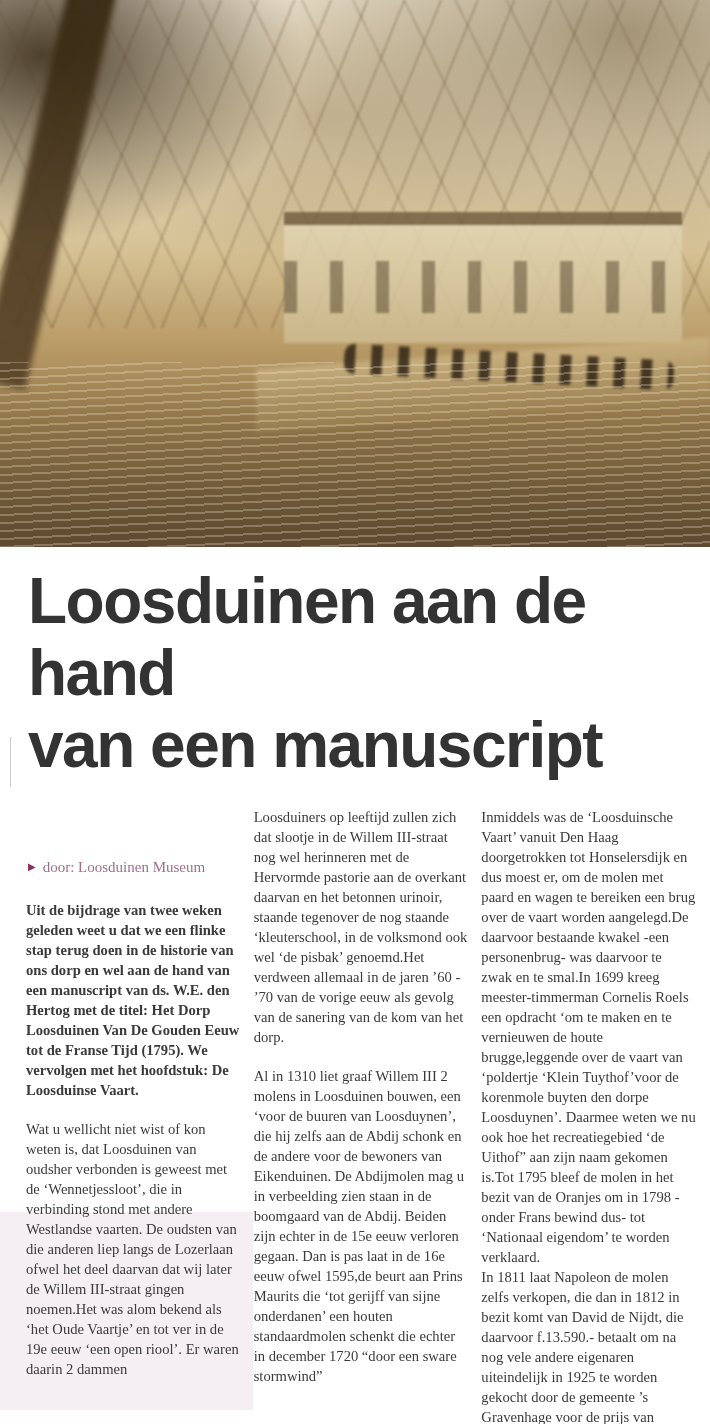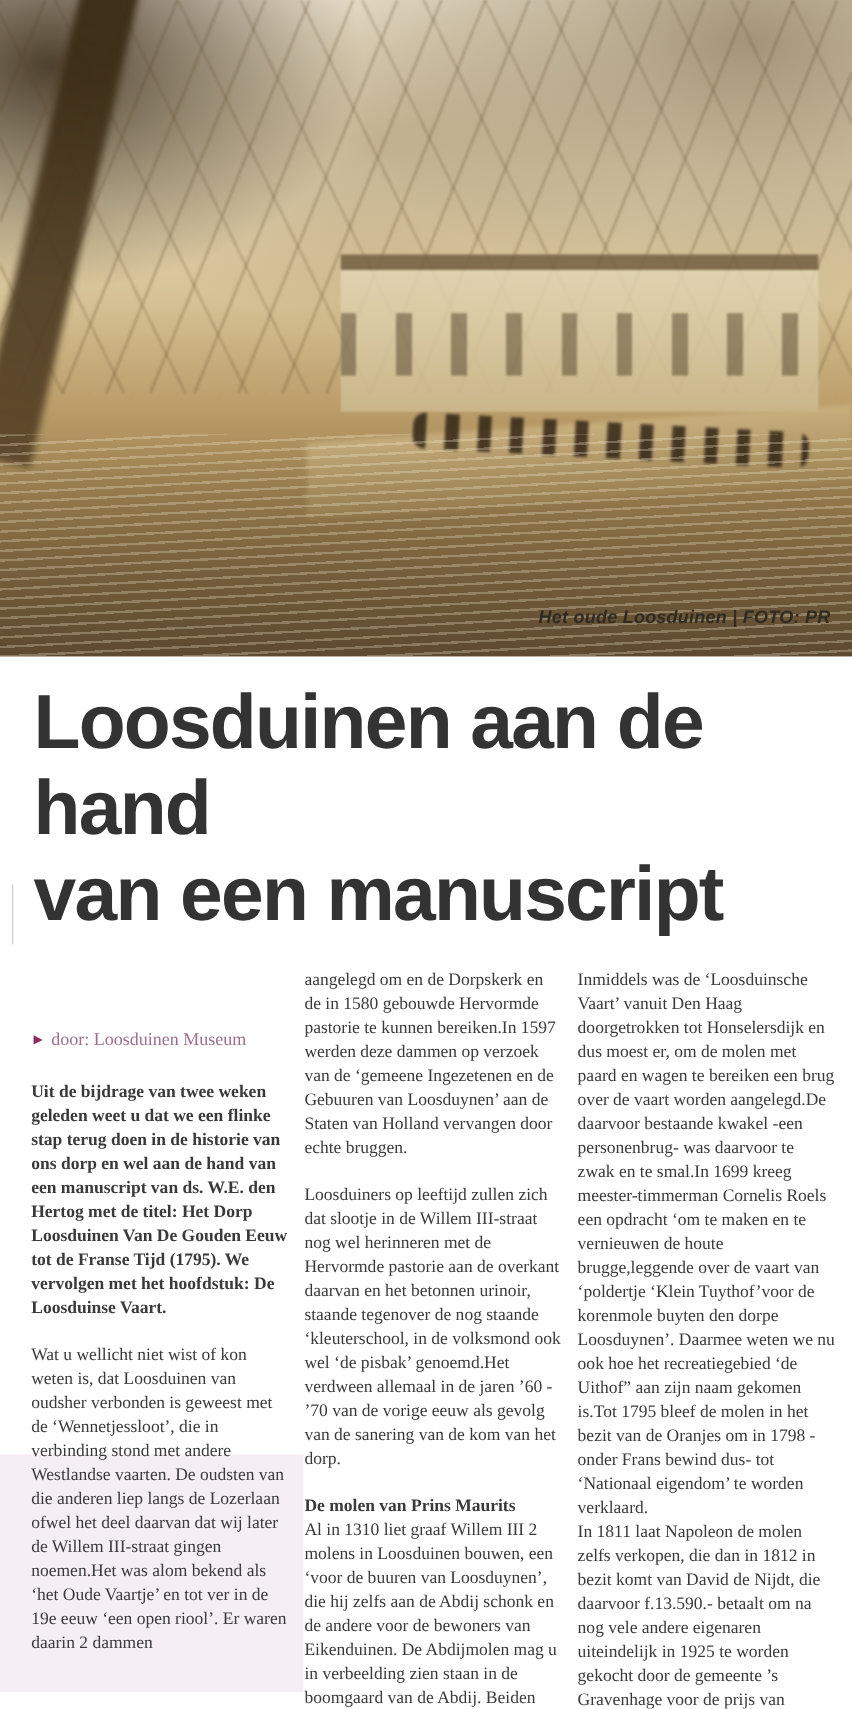--- a/index.html
+++ b/index.html
@@ -127,44 +127,41 @@
 
 <div class="page">
 
   <div class="photo">
     <div class="ph-branches"></div>
     <div class="ph-trunk"></div>
     <div class="ph-building"></div>
     <div class="ph-bank"></div>
     <div class="ph-figures"></div>
     <div class="ph-water"></div>
-    <div class="photo-caption">Het oude Loosduinen | FOTO: PR</div>
   </div>
 
   <h1 class="headline">Loosduinen aan de hand
 van een manuscript</h1>
 
   <div class="pink-panel"></div>
   <div class="left-rule"></div>
 
   <div class="columns">
     <div class="column">
       <div class="byline">
         <span class="byline-marker">▶</span><span class="byline-text">door: Loosduinen Museum</span>
       </div>
       <div class="blocks">
           <p class="block block-intro-bold">Uit de bijdrage van twee weken geleden weet u dat we een flinke stap terug doen in de historie van ons dorp en wel aan de hand van een manuscript van ds. W.E. den Hertog met de titel: Het Dorp Loosduinen Van De Gouden Eeuw tot de Franse Tijd (1795). We vervolgen met het hoofdstuk: De Loosduinse Vaart.</p>
           <p class="block block-body">Wat u wellicht niet wist of kon weten is, dat Loosduinen van oudsher verbonden is geweest met de ‘Wennetjessloot’, die in verbinding stond met andere Westlandse vaarten. De oudsten van die anderen liep langs de Lozerlaan ofwel het deel daarvan dat wij later de Willem III-straat gingen noemen.Het was alom bekend als ‘het Oude Vaartje’ en tot ver in de 19e eeuw ‘een open riool’. Er waren daarin 2 dammen</p>
         </div>
     </div>
     <div class="column">
       <div class="blocks">
-          <p class="block block-body">aangelegd om en de Dorpskerk en de in 1580 gebouwde Hervormde pastorie te kunnen bereiken.In 1597 werden deze dammen op verzoek van de ‘gemeene Ingezetenen en de Gebuuren van Loosduynen’ aan de Staten van Holland vervangen door echte bruggen.</p>
           <p class="block block-body">Loosduiners op leeftijd zullen zich dat slootje in de Willem III-straat nog wel herinneren met de Hervormde pastorie aan de overkant daarvan en het betonnen urinoir, staande tegenover de nog staande ‘kleuterschool, in de volksmond ook wel ‘de pisbak’ genoemd.Het verdween allemaal in de jaren ’60 - ’70 van de vorige eeuw als gevolg van de sanering van de kom van het dorp.</p>
-          <p class="block block-subhead">De molen van Prins Maurits</p>
           <p class="block block-body">Al in 1310 liet graaf Willem III 2 molens in Loosduinen bouwen, een ‘voor de buuren van Loosduynen’, die hij zelfs aan de Abdij schonk en de andere voor de bewoners van Eikenduinen. De Abdijmolen mag u in verbeelding zien staan in de boomgaard van de Abdij. Beiden zijn echter in de 15e eeuw verloren gegaan. Dan is pas laat in de 16e eeuw ofwel 1595,de beurt aan Prins Maurits die ‘tot gerijff van sijne onderdanen’ een houten standaardmolen schenkt die echter in december 1720 “door een sware stormwind”</p>
         </div>
     </div>
     <div class="column">
       <div class="blocks">
           <p class="block block-body">Inmiddels was de ‘Loosduinsche Vaart’ vanuit Den Haag doorgetrokken tot Honselersdijk en dus moest er, om de molen met paard en wagen te bereiken een brug over de vaart worden aangelegd.De daarvoor bestaande kwakel -een personenbrug- was daarvoor te zwak en te smal.In 1699 kreeg meester-timmerman Cornelis Roels een opdracht ‘om te maken en te vernieuwen de houte brugge,leggende over de vaart van ‘poldertje ‘Klein Tuythof’voor de korenmole buyten den dorpe Loosduynen’. Daarmee weten we nu ook hoe het recreatiegebied ‘de Uithof” aan zijn naam gekomen is.Tot 1795 bleef de molen in het bezit van de Oranjes om in 1798 -onder Frans bewind dus- tot ‘Nationaal eigendom’ te worden verklaard.
 In 1811 laat Napoleon de molen zelfs verkopen, die dan in 1812 in bezit komt van David de Nijdt, die daarvoor f.13.590.- betaalt om na nog vele andere eigenaren uiteindelijk in 1925 te worden gekocht door de gemeente ’s Gravenhage voor de prijs van f.19.500.- en daarmee tevens op de ‘Monumentenlijst wordt geplaatst, intussen onder de naam ‘De Korenaer’.</p>
         </div>
     </div>
   </div>

